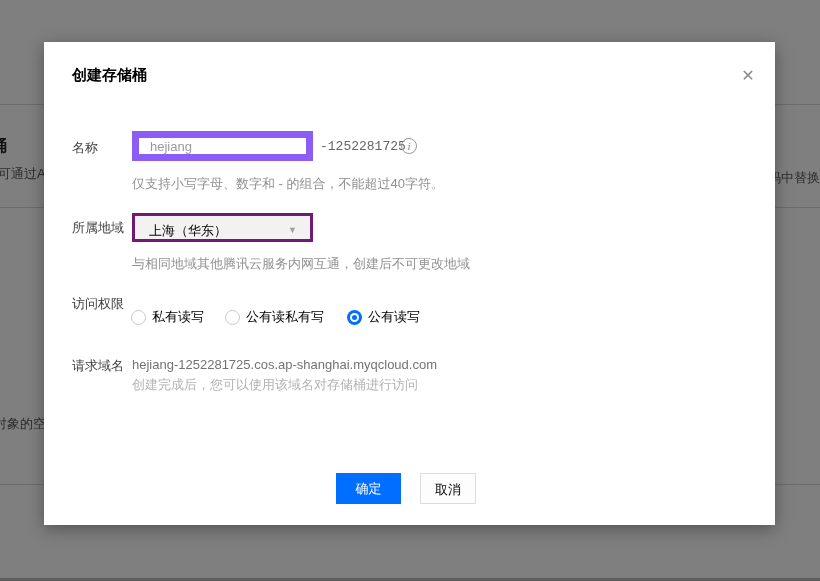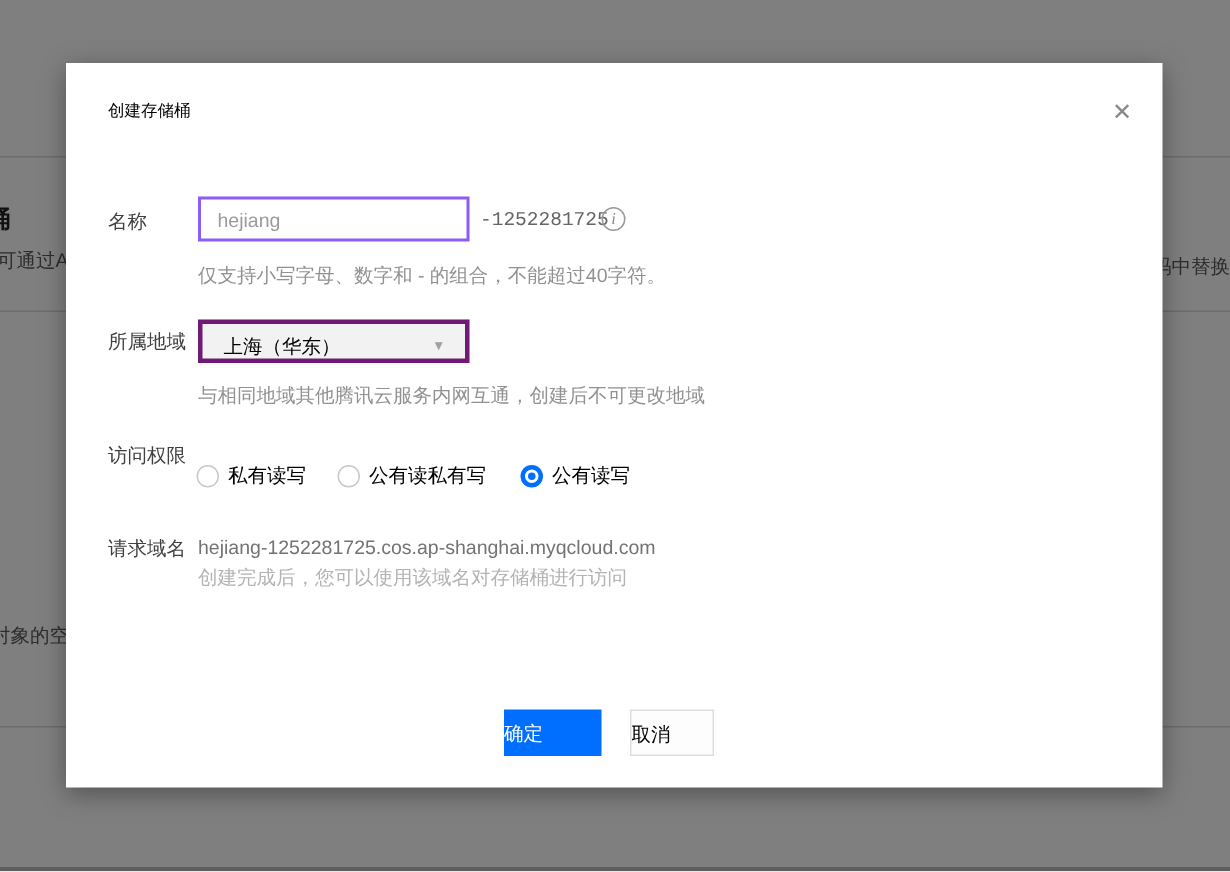--- a/index.html
+++ b/index.html
@@ -12,28 +12,28 @@
   .bg-divider { position:absolute; left:0; width:820px; height:1px; background:#d8d8d8; }
   .bg-frag { position:absolute; font-size:13px; color:#5a5a5a; white-space:nowrap; }
   .bg-frag.bold { font-weight:bold; font-size:16px; color:#222; }
   .bg-bottom-line { position:absolute; left:0; bottom:0; width:820px; height:3px; background:#bdbdbd; }
 
   .overlay { position:absolute; inset:0; background:rgba(0,0,0,0.5); }
 
   
   .modal { position:absolute; left:44px; top:42px; width:731px; height:483px;
     background:#fff; box-shadow:0 4px 16px rgba(0,0,0,0.35); }
-  .modal-title { position:absolute; left:28px; top:24px; font-size:11px; font-weight:normal; color:#000; }
+  .modal-title { position:absolute; left:28px; top:24px; font-size:15px; font-weight:bold; color:#000; }
   .modal-close { position:absolute; right:17px; top:24px; width:20px; height:20px;
     font-size:16px; line-height:20px; text-align:center; color:#8a8a8a; cursor:pointer; }
 
   .form-label { position:absolute; left:28px; font-size:13px; color:#404040;text-align:center; }
 
   .name-input { position:absolute; left:88px; top:89px; width:181px; height:30px;
-    border:2px solid #8b5cf6; background:#fff; padding:0 11px; font-size:13px; color:#9b9b9b;
+    border:7px solid #8b5cf6; background:#fff; padding:0 11px; font-size:13px; color:#9b9b9b;
     font-family:"Liberation Sans","DejaVu Sans",sans-serif; outline:none; }
   .name-suffix { position:absolute; left:276px; top:97px; font-size:13px; color:#666;font-family:Liberation Mono, monospace; }
   .info-icon { position:absolute; left:357px; top:96px; width:16px; height:16px;
     border:1px solid #999; border-radius:50%; color:#888; font-size:11px; line-height:14px;
     text-align:center; font-family:"Liberation Serif","DejaVu Serif",serif; font-style:italic; }
 
   .hint { position:absolute; left:88px; font-size:13px; color:#919191; white-space:nowrap; }
   .hint.lighter { color:#b3b3b3; }
 
   .region-select { position:absolute; left:88px; top:171px; width:181px; height:29px;
@@ -47,21 +47,21 @@
     background:#fff; margin-right:6px; position:relative; flex:none; }
   .radio-opt.selected .radio-circle { border:none; background:#006eff; }
   .radio-opt.selected .radio-circle::before { content:""; position:absolute; left:3px; top:3px;
     width:9px; height:9px; border-radius:50%; background:#fff; }
   .radio-opt.selected .radio-circle::after { content:""; position:absolute; left:5px; top:5px;
     width:5px; height:5px; border-radius:50%; background:#006eff; }
   .radio-label { font-size:13px; color:#000; white-space:nowrap; }
 
   .domain-value { position:absolute; left:88px; top:315px; font-size:13px; color:#737373; }
 
-  .btn { position:absolute; top:431px; height:31px; font-size:13px; text-align:left;
+  .btn { position:absolute; top:431px; height:31px; font-size:13px; text-align:center;
     line-height:31px; cursor:pointer;
     font-family:"Liberation Sans","DejaVu Sans",sans-serif; }
   .btn-confirm { left:292px; width:65px; background:#006eff; color:#fff; border:none; }
   .btn-cancel { left:376px; width:56px; background:#fdfdfd; color:#000; border:1px solid #ddd; }
 </style>
 </head>
 <body>
 
 <div class="stage">
 

